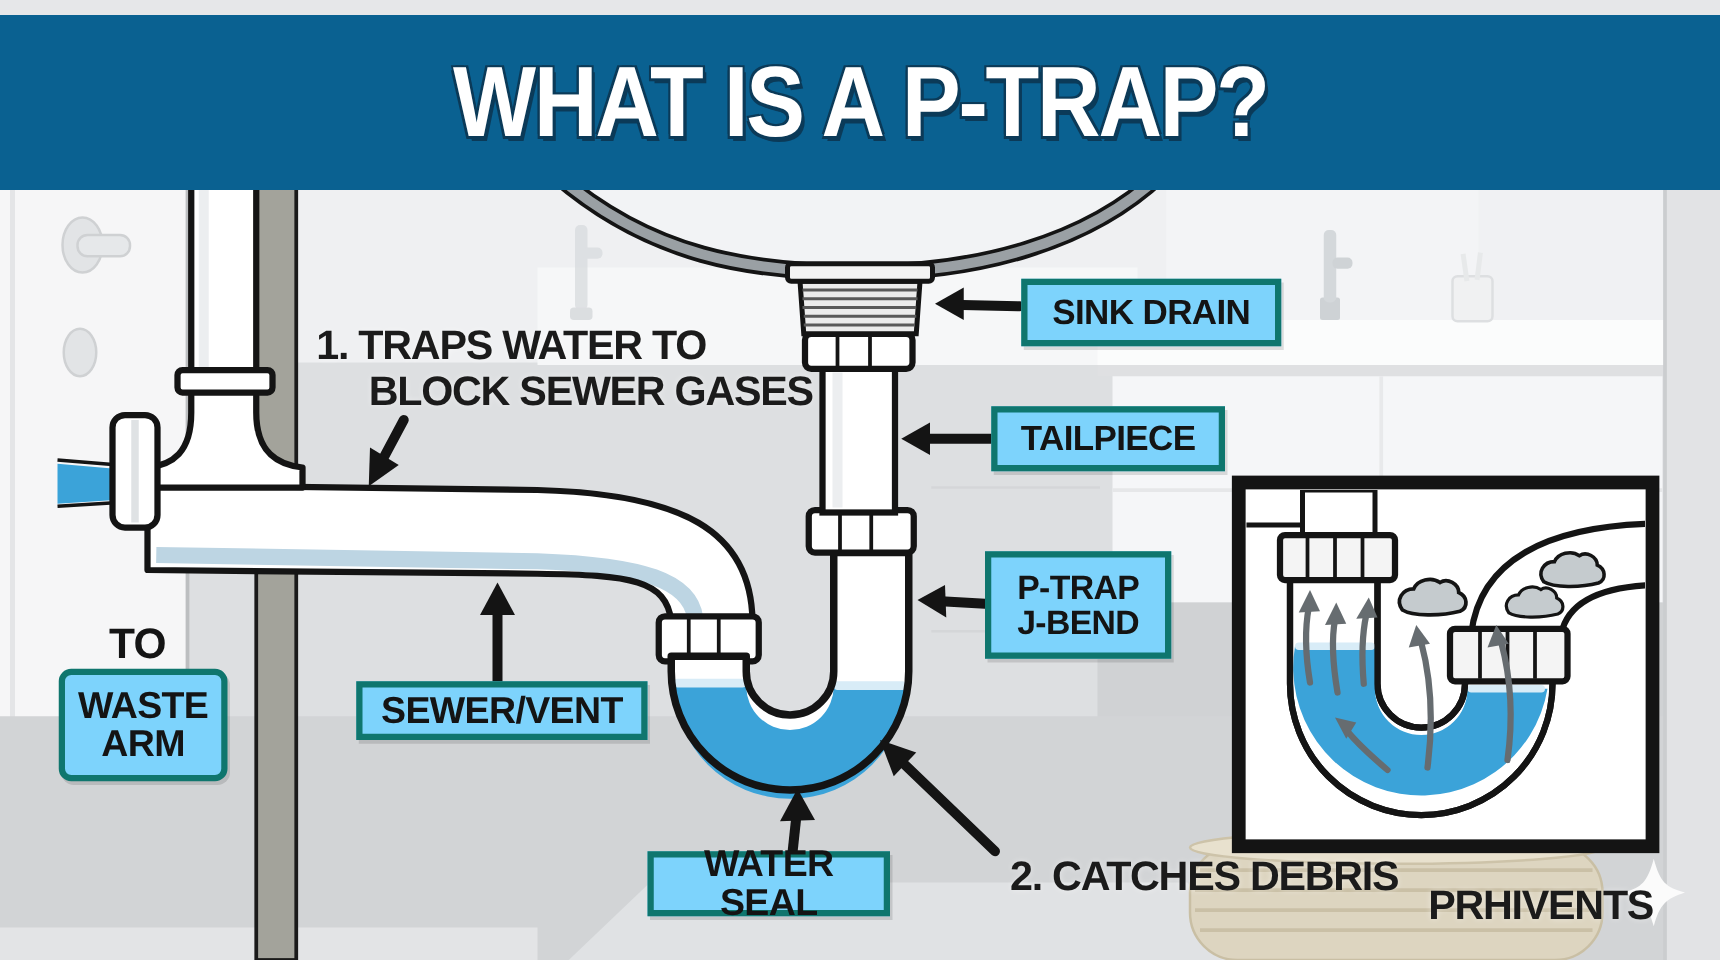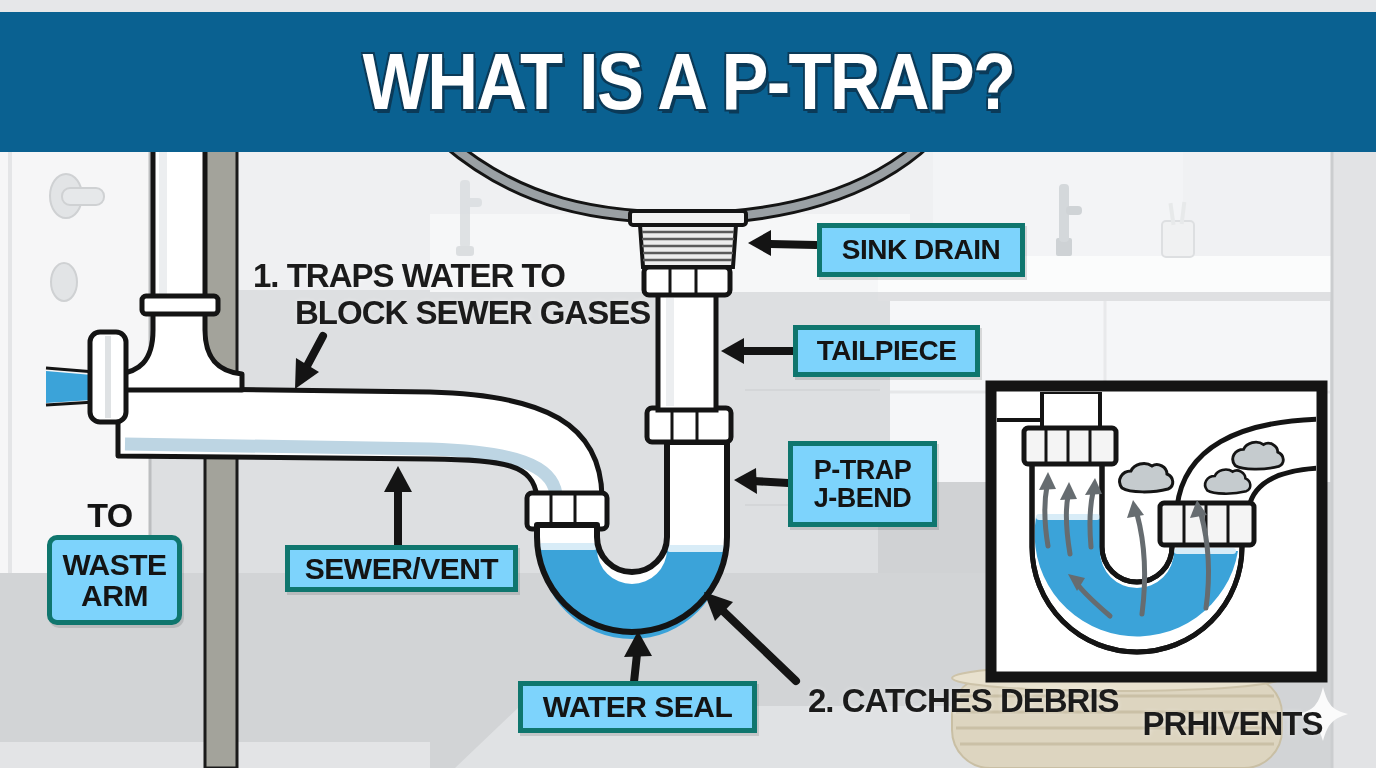--- a/index.html
+++ b/index.html
@@ -201,21 +201,21 @@
 
   <div class="callout-box" style="left:788px;top:441px;width:149px;height:86px;font-size:27px;">
     <span>P-TRAP</span>
     <span>J-BEND</span>
   </div>
 
   <div class="callout-box" style="left:285px;top:545px;width:233px;height:47px;font-size:30px;">
     <span>SEWER/VENT</span>
   </div>
 
-  <div class="callout-box" style="left:518px;top:681px;width:239px;height:52px;font-size:30px;">
+  <div class="callout-box" style="left:518px;top:681px;width:194px;height:52px;font-size:30px;">
     <span>WATER SEAL</span>
   </div>
 
   <div class="plain-label" style="left:75px;top:496px;width:70px;font-size:34px;text-align:center;">TO</div>
 
   <div class="callout-box" style="left:47px;top:535px;width:135px;height:90px;font-size:30px;border-radius:10px;">
     <span>WASTE</span>
     <span>ARM</span>
   </div>
 

